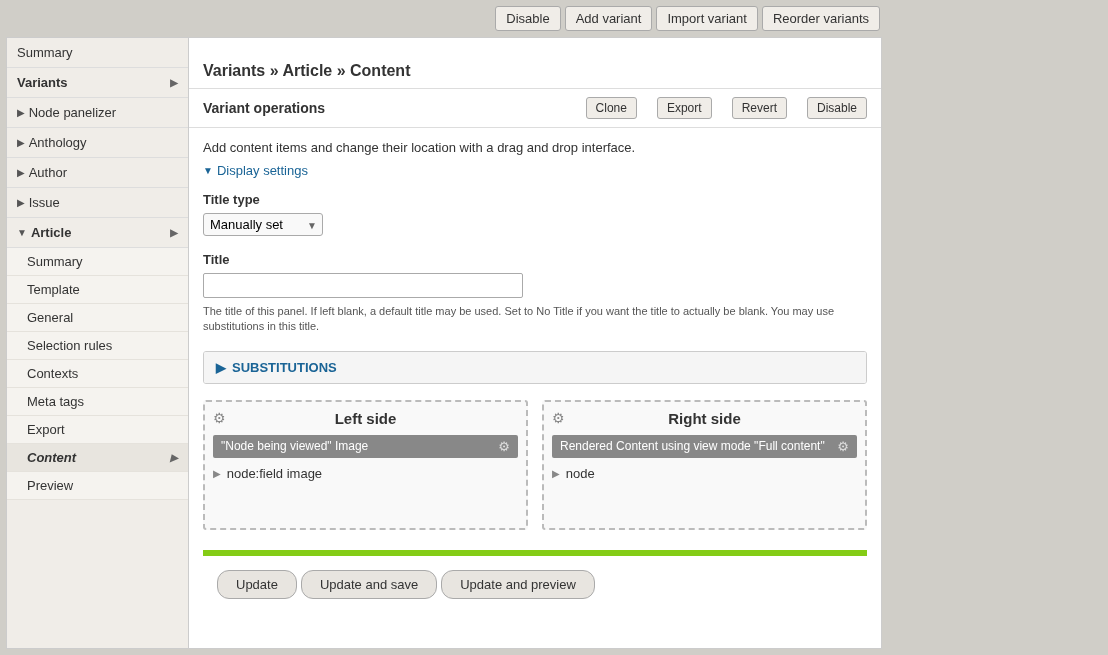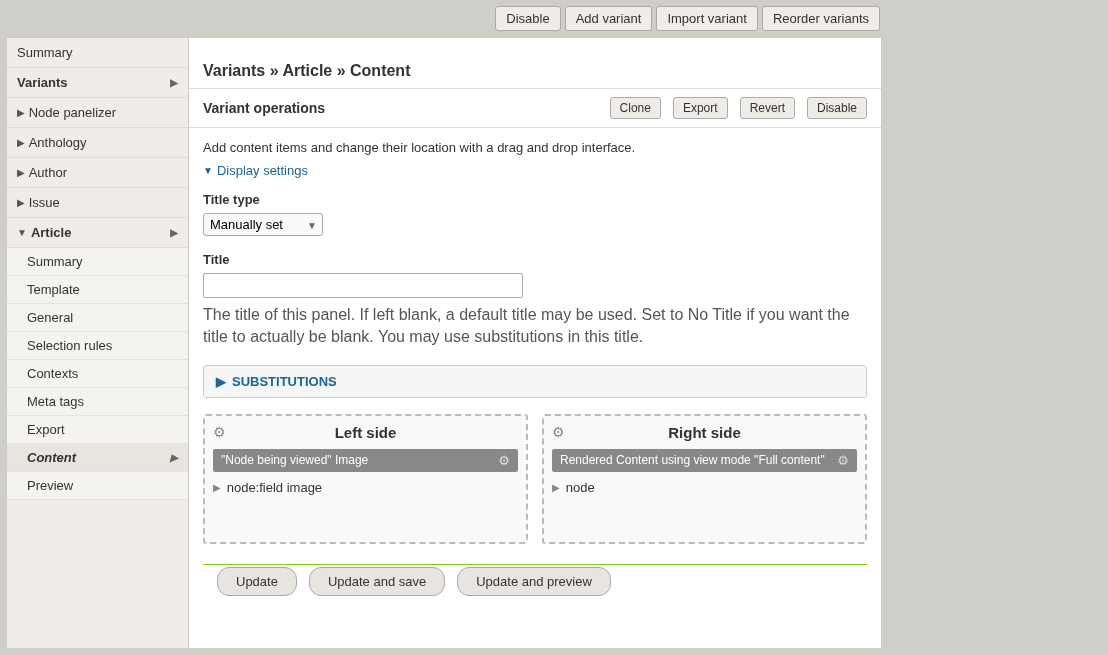--- a/index.html
+++ b/index.html
@@ -115,21 +115,21 @@
       padding: 8px 14px;
       border-bottom: 1px solid #ddd;
       background: #fff;
     }
     .variant-ops-title {
       font-weight: bold;
       font-size: 14px;
     }
     .variant-ops-btns {
       display: flex;
-      gap: 12px;
+      gap: 20px;
     }
     .ops-btn {
       background: #f0ede8;
       border: 1px solid #aaa;
       border-radius: 3px;
       padding: 3px 9px;
       font-size: 12px;
       cursor: pointer;
       color: #333;
     }
@@ -191,21 +191,21 @@
     .title-input {
       width: 320px;
       padding: 4px 6px;
       border: 1px solid #aaa;
       border-radius: 2px;
       font-size: 13px;
       background: #fff;
       margin-bottom: 6px;
     }
     .title-hint {
-      font-size: 16px;
+      font-size: 11px;
       color: #555;
       max-width: 860px;
       line-height: 1.4;
     }
 
     .substitutions-box {
       border: 1px solid #ccc;
       border-radius: 3px;
       margin-bottom: 16px;
       overflow: hidden;
@@ -281,23 +281,23 @@
       color: #333;
     }
     .content-node-arrow {
       color: #888;
       font-size: 10px;
     }
 
     
     .bottom-btns {
       display: flex;
-      gap: 12px;
-      padding: 2px 14px;
-      border-top: 1px solid #84cc16;
+      gap: 4px;
+      padding: 14px 14px;
+      border-top: 6px solid #84cc16;
     }
     .bottom-btn {
       background: #e8e5e0;
       border: 1px solid #aaa;
       border-radius: 12px;
       padding: 6px 18px;
       font-size: 13px;
       cursor: pointer;
       color: #333;
     }

